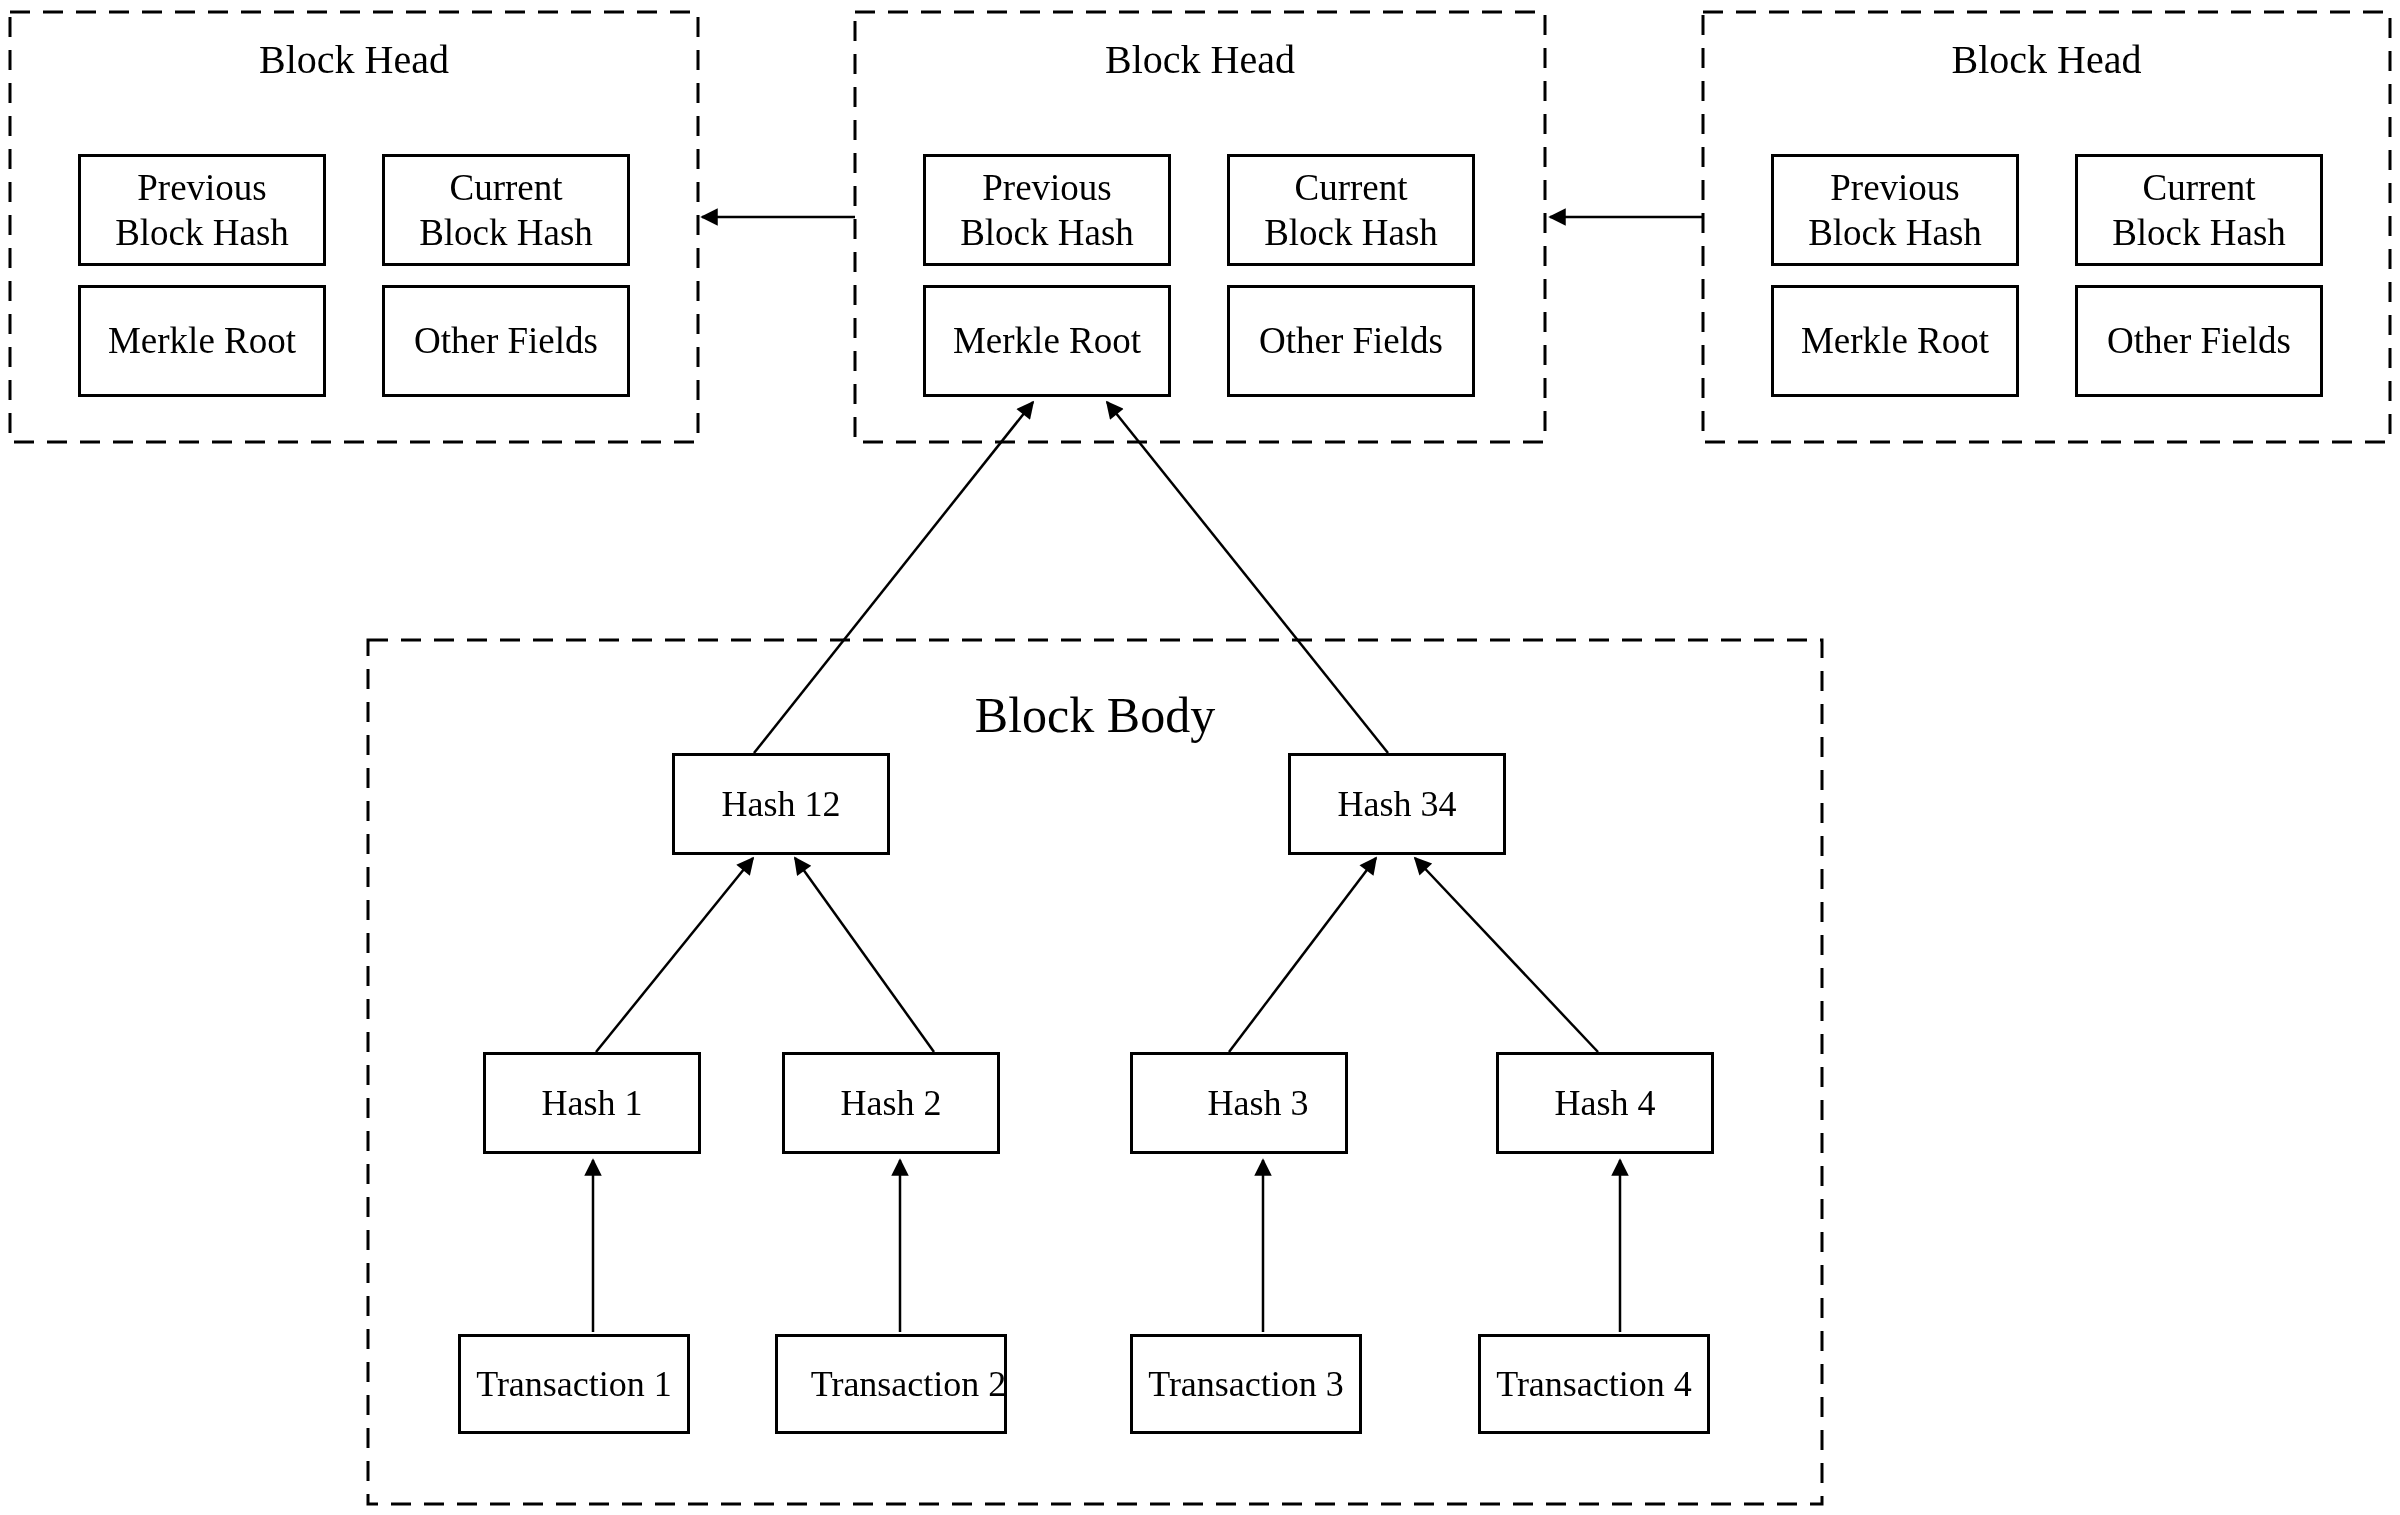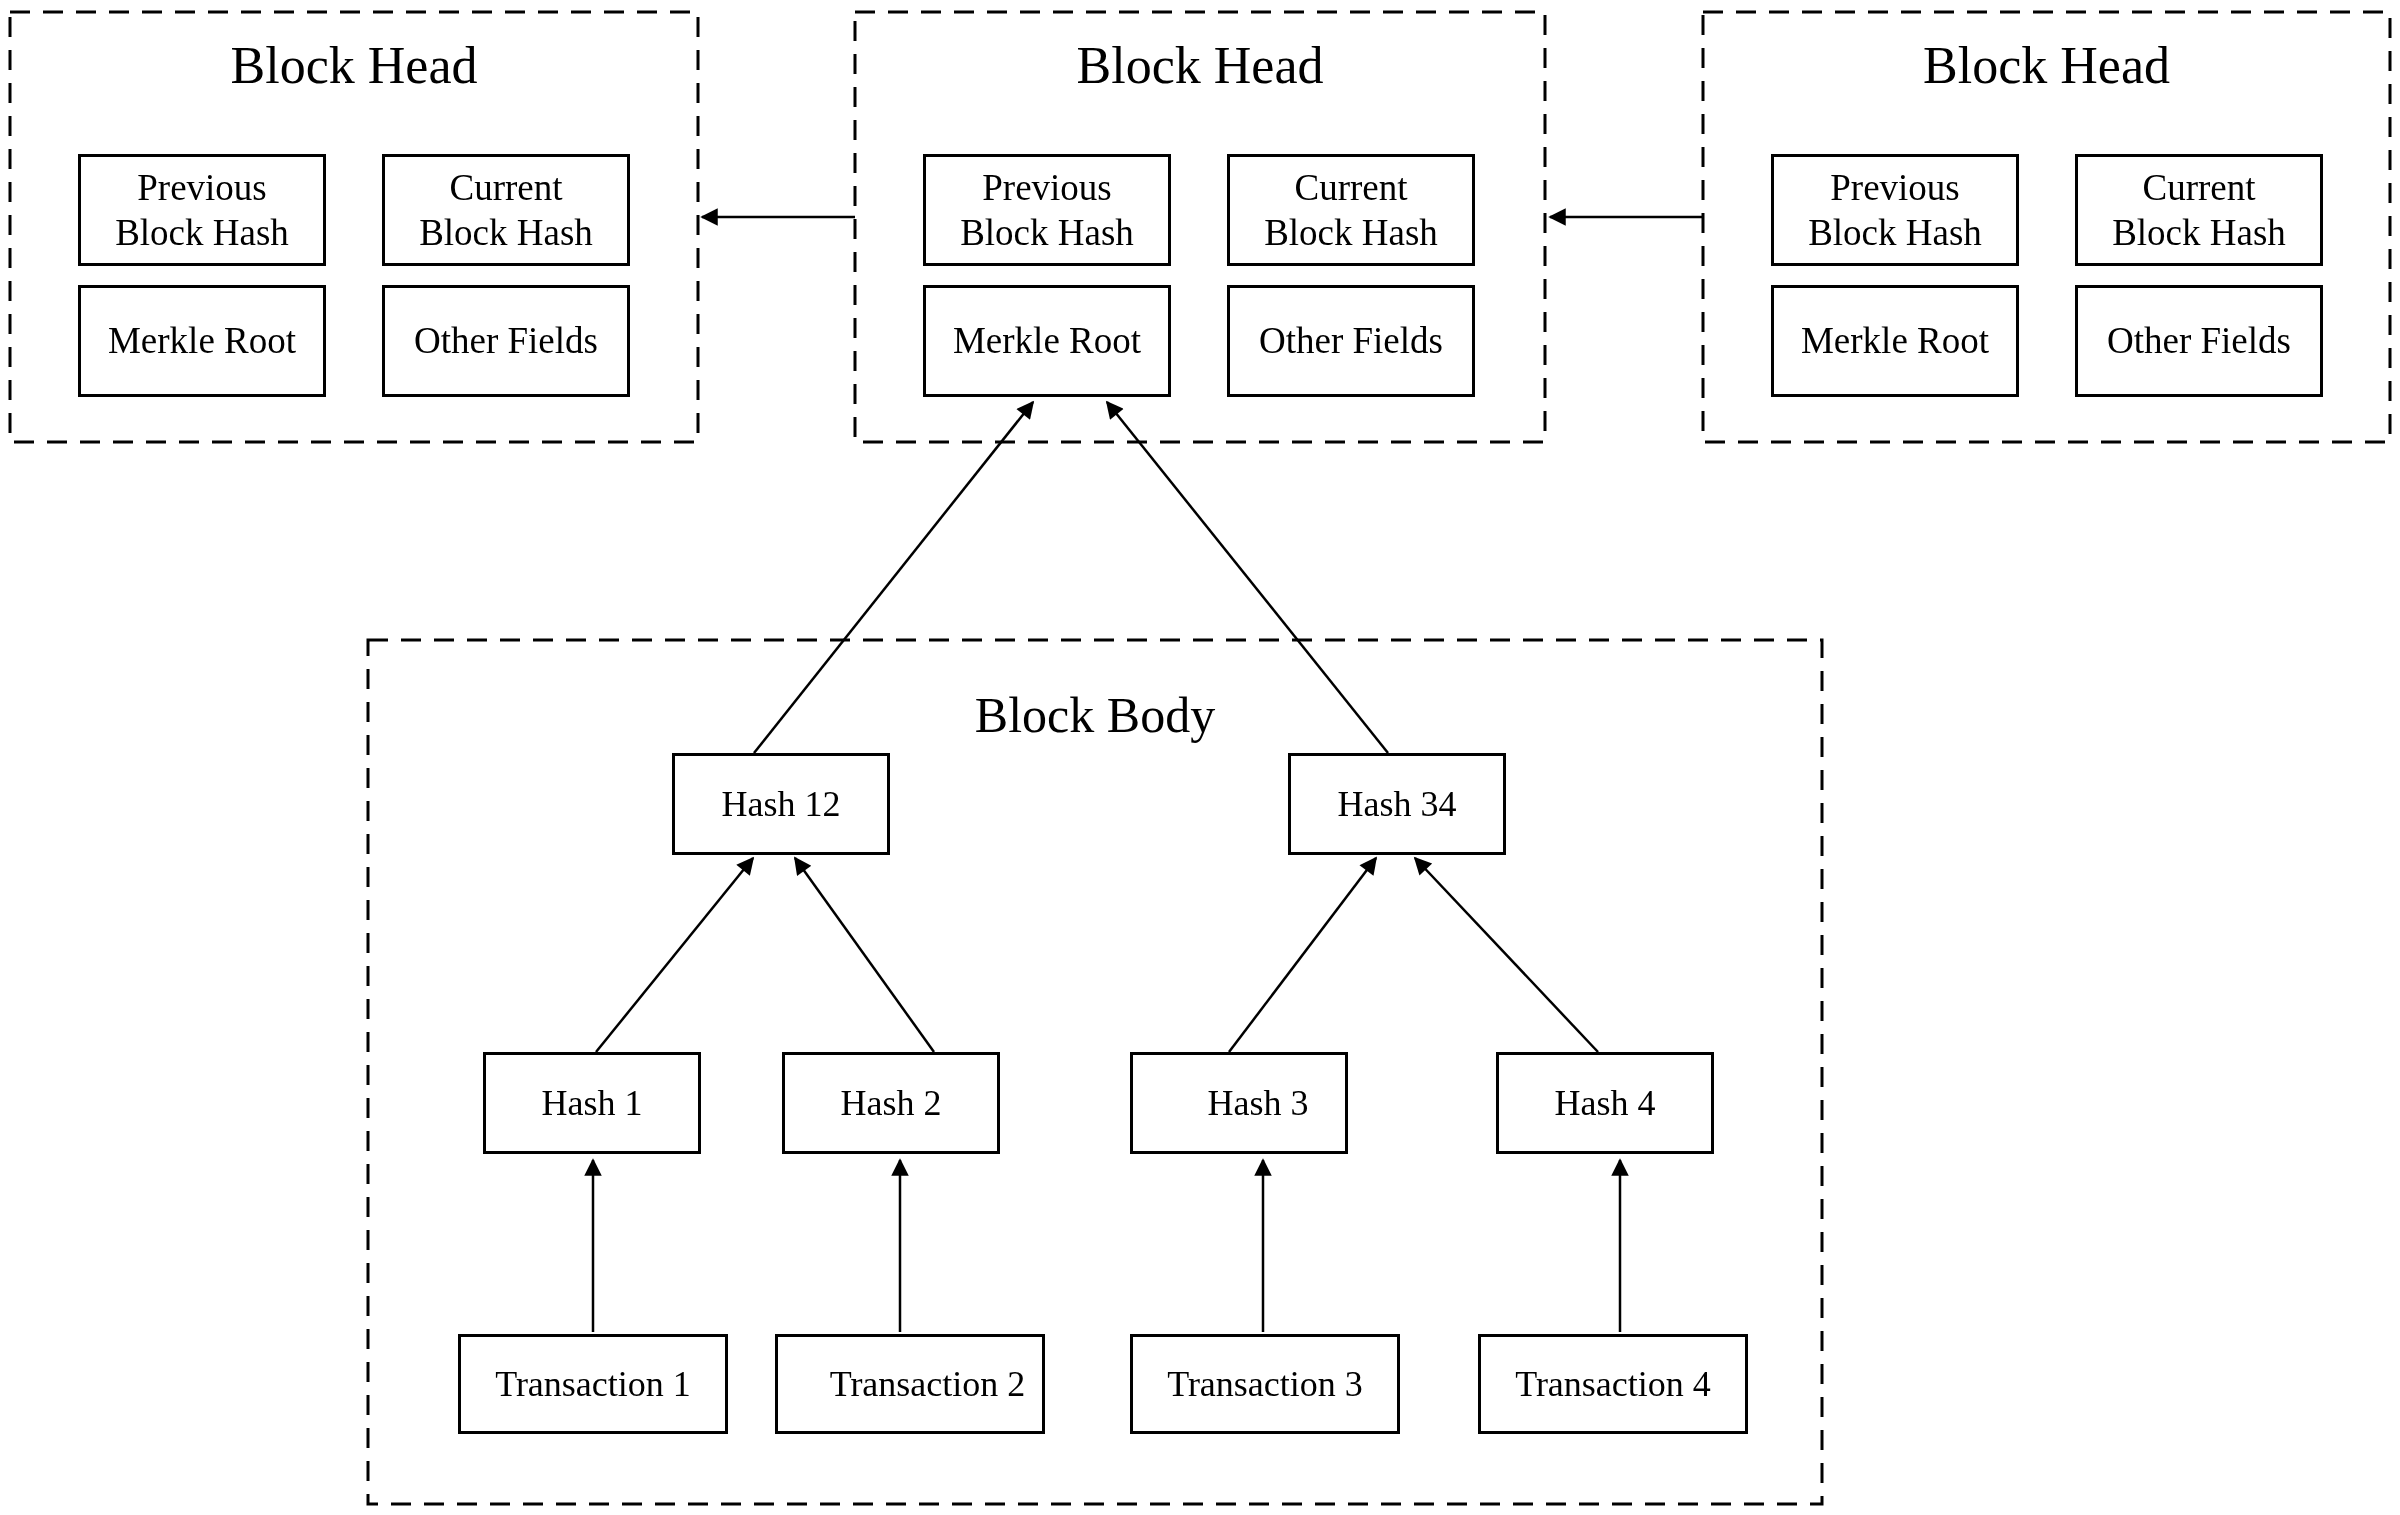--- a/index.html
+++ b/index.html
@@ -31,21 +31,21 @@
     stroke:var(--line);
     stroke-width:2.5;
     fill:none;
   }
   .block-head{position:absolute;}
   .head-title{
     position:absolute;
     left:0;top:24px;
     width:100%;
     text-align:center;
-    font-size:52px;
+    font-size:40px;
     white-space:nowrap;
   }
   .field{
     position:absolute;
     width:248px;height:112px;
     border:3px solid var(--line);
     box-sizing:border-box;
     display:flex;
     align-items:center;
     justify-content:center;
@@ -74,21 +74,21 @@
     box-sizing:border-box;
     display:flex;
     align-items:center;
     justify-content:center;
     text-align:left;
     font-size:36px;
     background:var(--bg);
     white-space:nowrap;
   }
   .hash-node{width:218px;height:102px;}
-  .tx-node{width:270px;height:100px;}
+  .tx-node{width:232px;height:100px;}
 </style>
 </head>
 <body>
 
 <div class="canvas">
 
   <svg class="overlay">
     <defs>
       <marker id="arrowhead" viewBox="0 0 10 10" refX="9" refY="5" markerWidth="9" markerHeight="7" orient="auto-start-reverse">
         <path d="M0,0 L10,5 L0,10 z" fill="#000000"></path>

